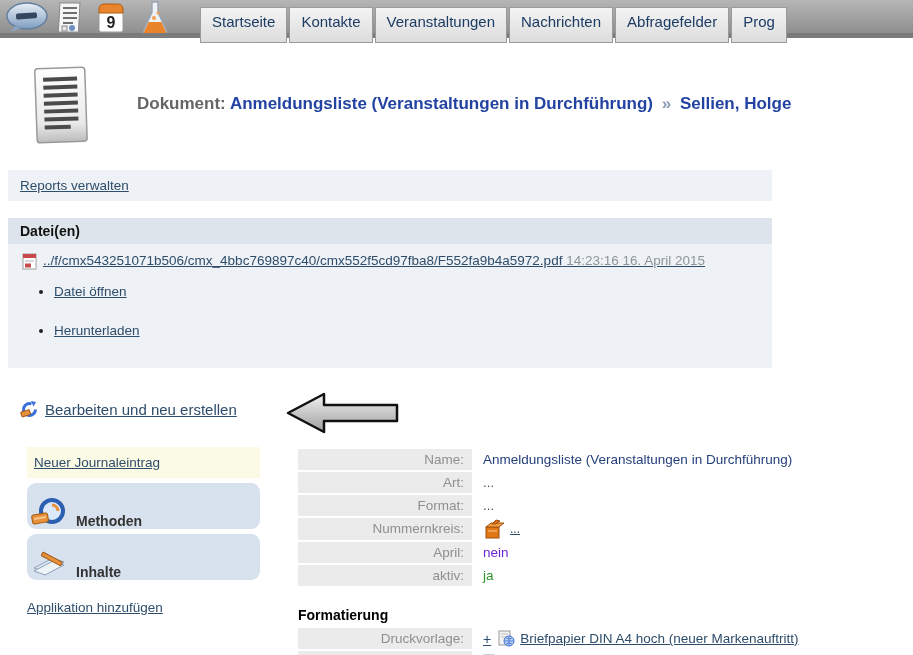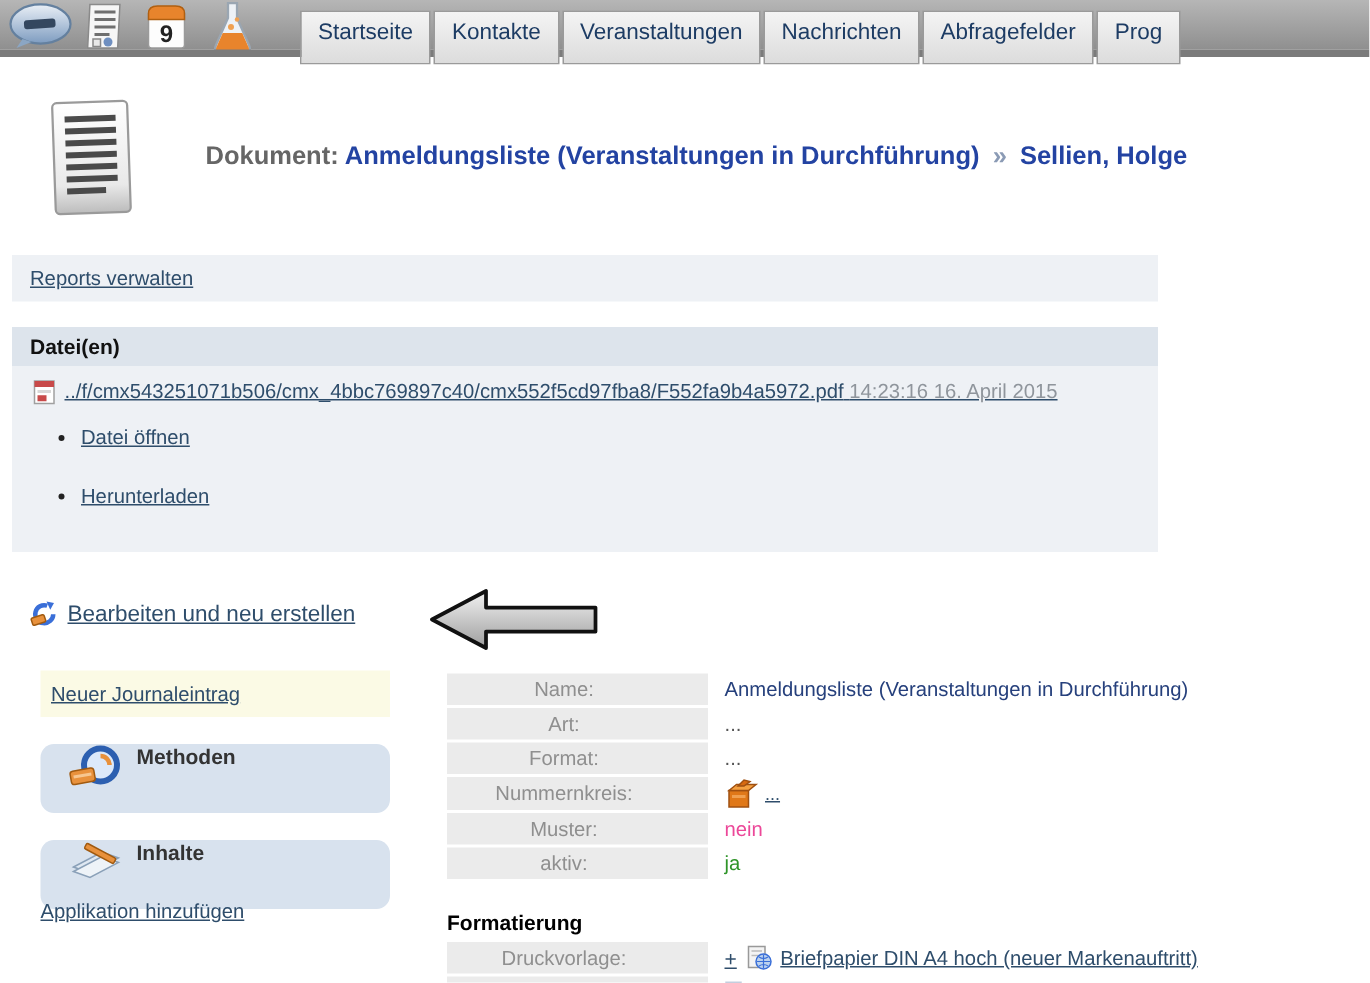--- a/index.html
+++ b/index.html
@@ -39,32 +39,32 @@
   .file-time{color:#8f959c;}
   .files-body ul{list-style:disc;margin:40px 0 0 46px;padding:0;color:#222;}
   .files-body li{margin-bottom:24px;font-size:13.5px;}
   
   .edit-row{position:absolute;left:20px;top:400px;display:flex;align-items:center;gap:6px;}
   .edit-link{font-size:15px;}
   .anno-arrow{position:absolute;left:286px;top:391px;}
   
   .sidebar{position:absolute;left:27px;top:447px;width:233px;}
   .journal-box{height:31px;background:#fbfae5;display:flex;align-items:center;padding-left:7px;box-sizing:border-box;}
-  .side-btn{height:46px;background:#d8e2ee;border-radius:9px;margin-top:18px;
-    display:flex;align-items:flex-start;padding-left:19px;box-sizing:border-box;cursor:pointer;}
+  .side-btn{height:46px;background:#d8e2ee;border-radius:9px;margin-top:5px;
+    display:flex;align-items:flex-end;padding-left:4px;box-sizing:border-box;cursor:pointer;}
   .side-btn .lbl{margin-left:9px;font-size:14px;font-weight:bold;color:#333;}
   .app-link{position:absolute;left:0;top:153px;white-space:nowrap;}
   
   .details{position:absolute;left:298px;top:449px;width:615px;}
   .drow{display:flex;margin-bottom:2px;min-height:21px;align-items:center;}
-  .dlabel{width:174px;flex:0 0 174px;background:#ebebeb;color:#8f8f8f;text-align:center;
-    padding:3px 18px 3px 0;font-size:13.5px;box-sizing:border-box;align-self:stretch;}
+  .dlabel{width:174px;flex:0 0 174px;background:#ebebeb;color:#8f8f8f;text-align:right;
+    padding:3px 8px 3px 0;font-size:13.5px;box-sizing:border-box;align-self:stretch;}
   .dvalue{margin-left:11px;font-size:13.5px;color:#555;display:flex;align-items:center;gap:5px;white-space:nowrap;}
   .v-blue{color:#26407c;}
-  .v-red{color:#ec4899;}
+  .v-red{color:#6d28d9;}
   .v-green{color:#2e9428;}
   .dsection{font-size:14px;font-weight:bold;color:#000;padding:3px 0;margin-top:16px;}
   .dots-link{font-size:12px;color:#2e4d6b;text-decoration:underline;}
   .plus-link{color:#2e4d6b;text-decoration:underline;font-size:14px;margin-right:2px;}
   .neu-txt{color:#444;}
 </style>
 </head>
 <body>
 
 <div class="topbar">
@@ -241,21 +241,21 @@
         <rect x="3" y="9" width="13" height="11" fill="#e07818" stroke="#a05010"></rect>
         <path d="M3 9 L8 5 L21 5 L16 9 Z" fill="#f5a040" stroke="#a05010"></path>
         <path d="M9 6 l4 -4 l4 1 l-4 3 Z" fill="#d86a10" stroke="#a05010"></path>
         <rect x="5" y="12" width="9" height="2" fill="#f0a050"></rect>
       </svg>
       <a class="dots-link">...</a>
     </div>
   </div>
 
   <div class="drow">
-    <div class="dlabel">Muster:</div>
+    <div class="dlabel">April:</div>
     <div class="dvalue v-red">nein</div>
   </div>
 
   <div class="drow">
     <div class="dlabel">aktiv:</div>
     <div class="dvalue v-green">ja</div>
   </div>
 
   <div class="drow">
     <div class="dsection">Formatierung</div>

